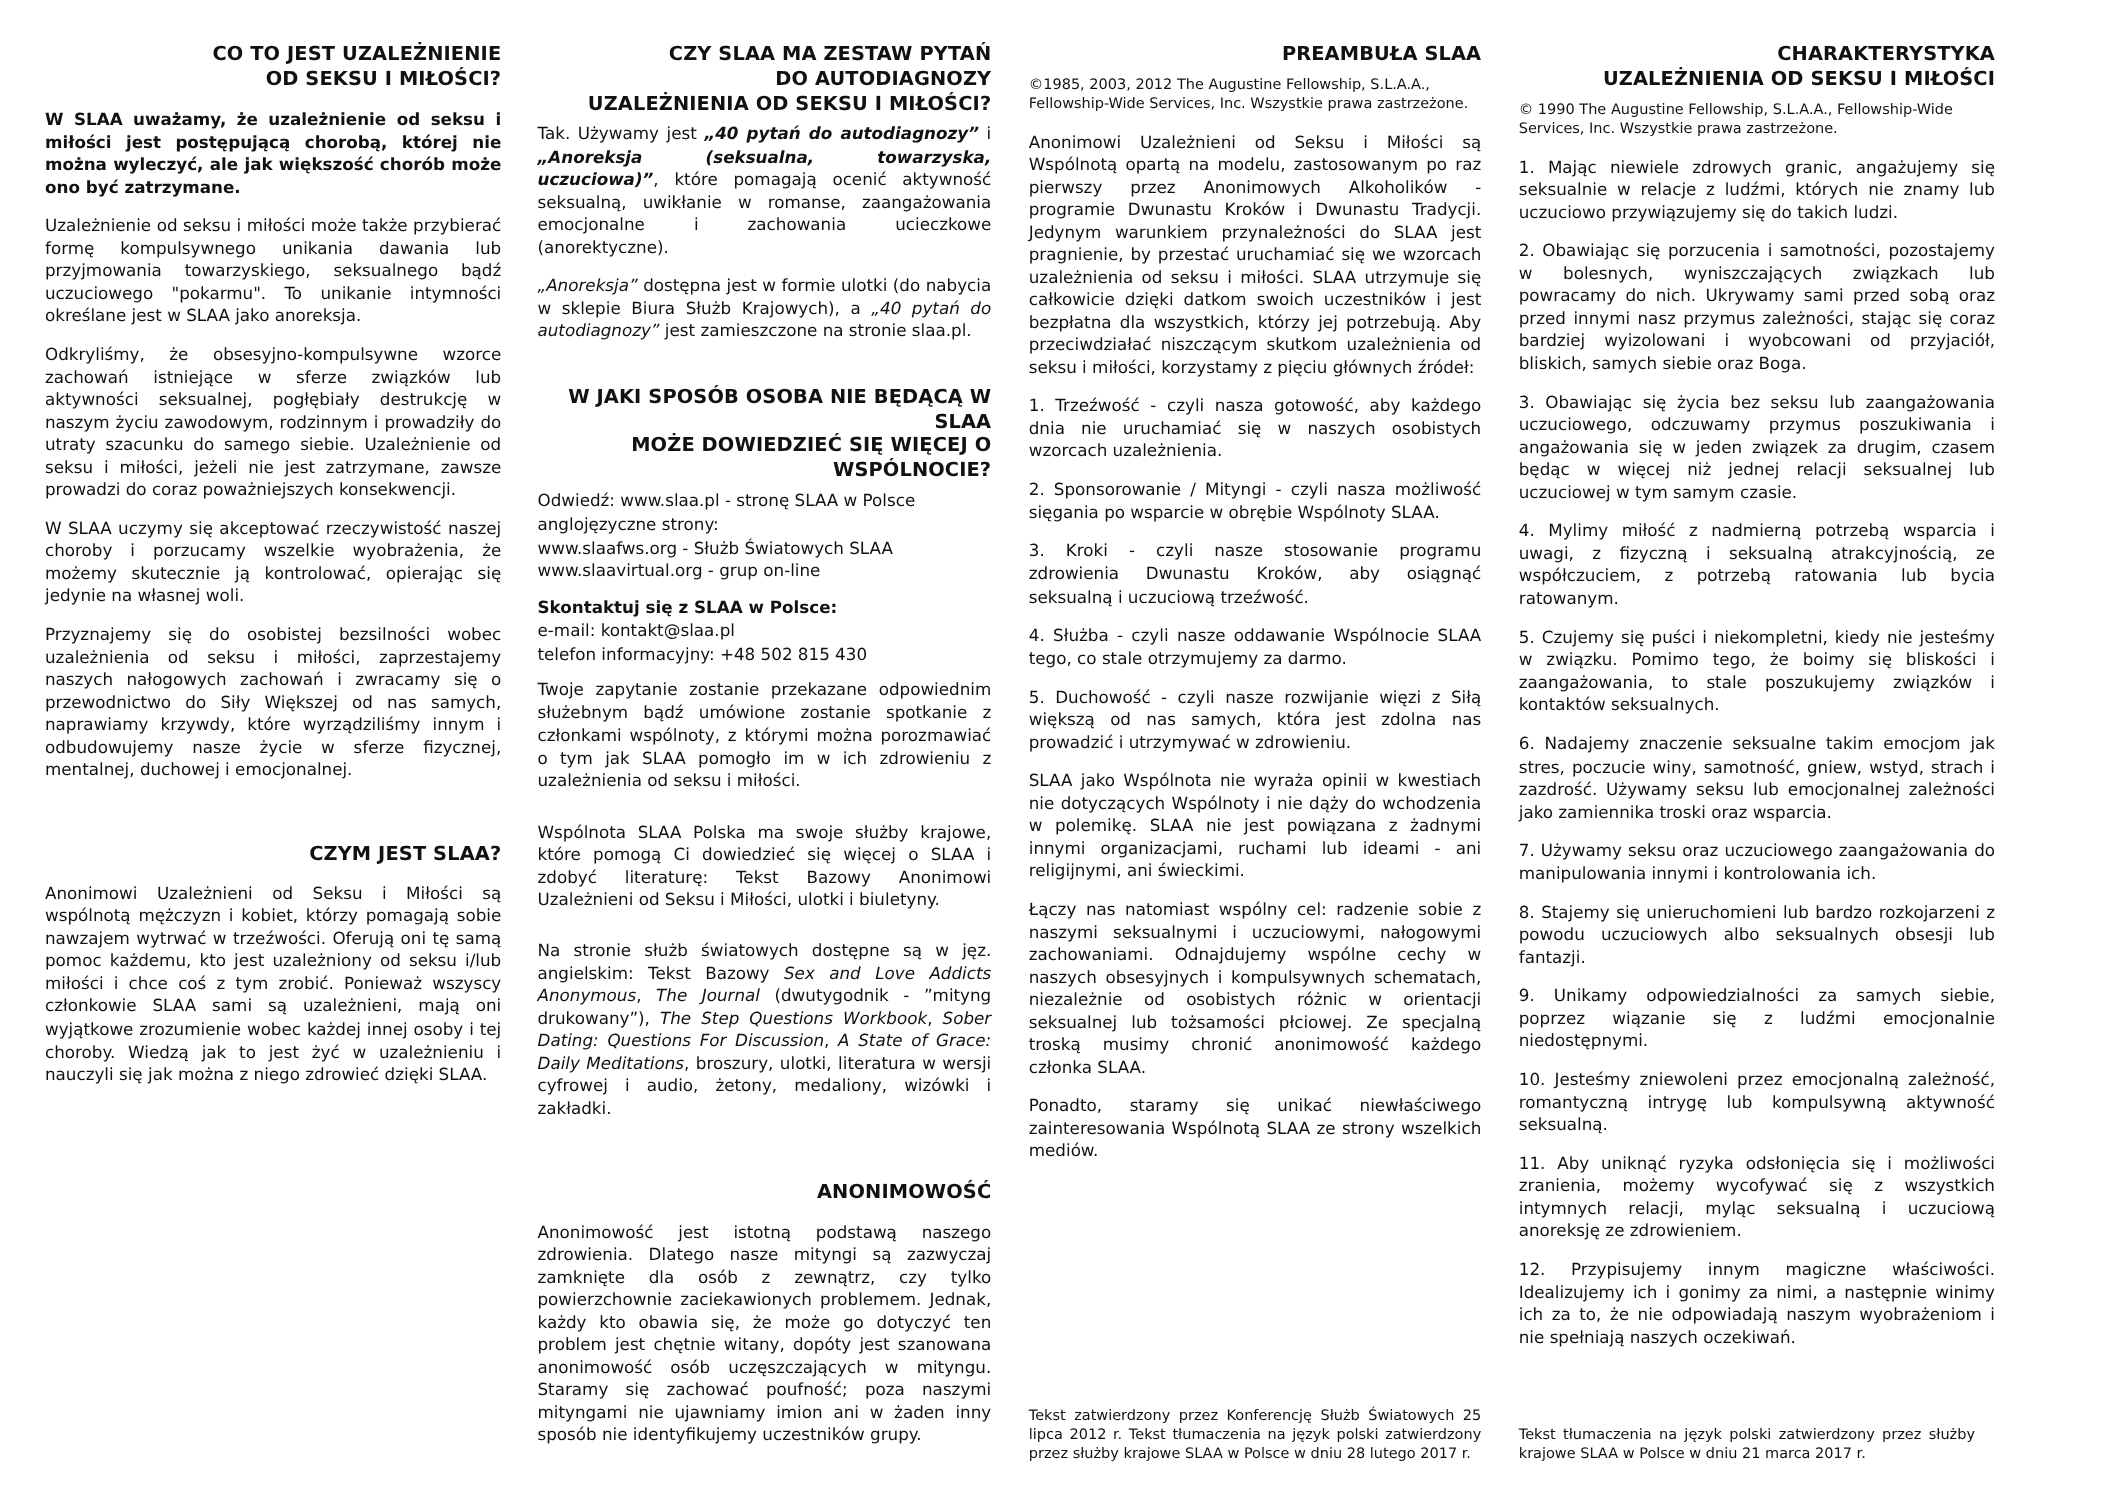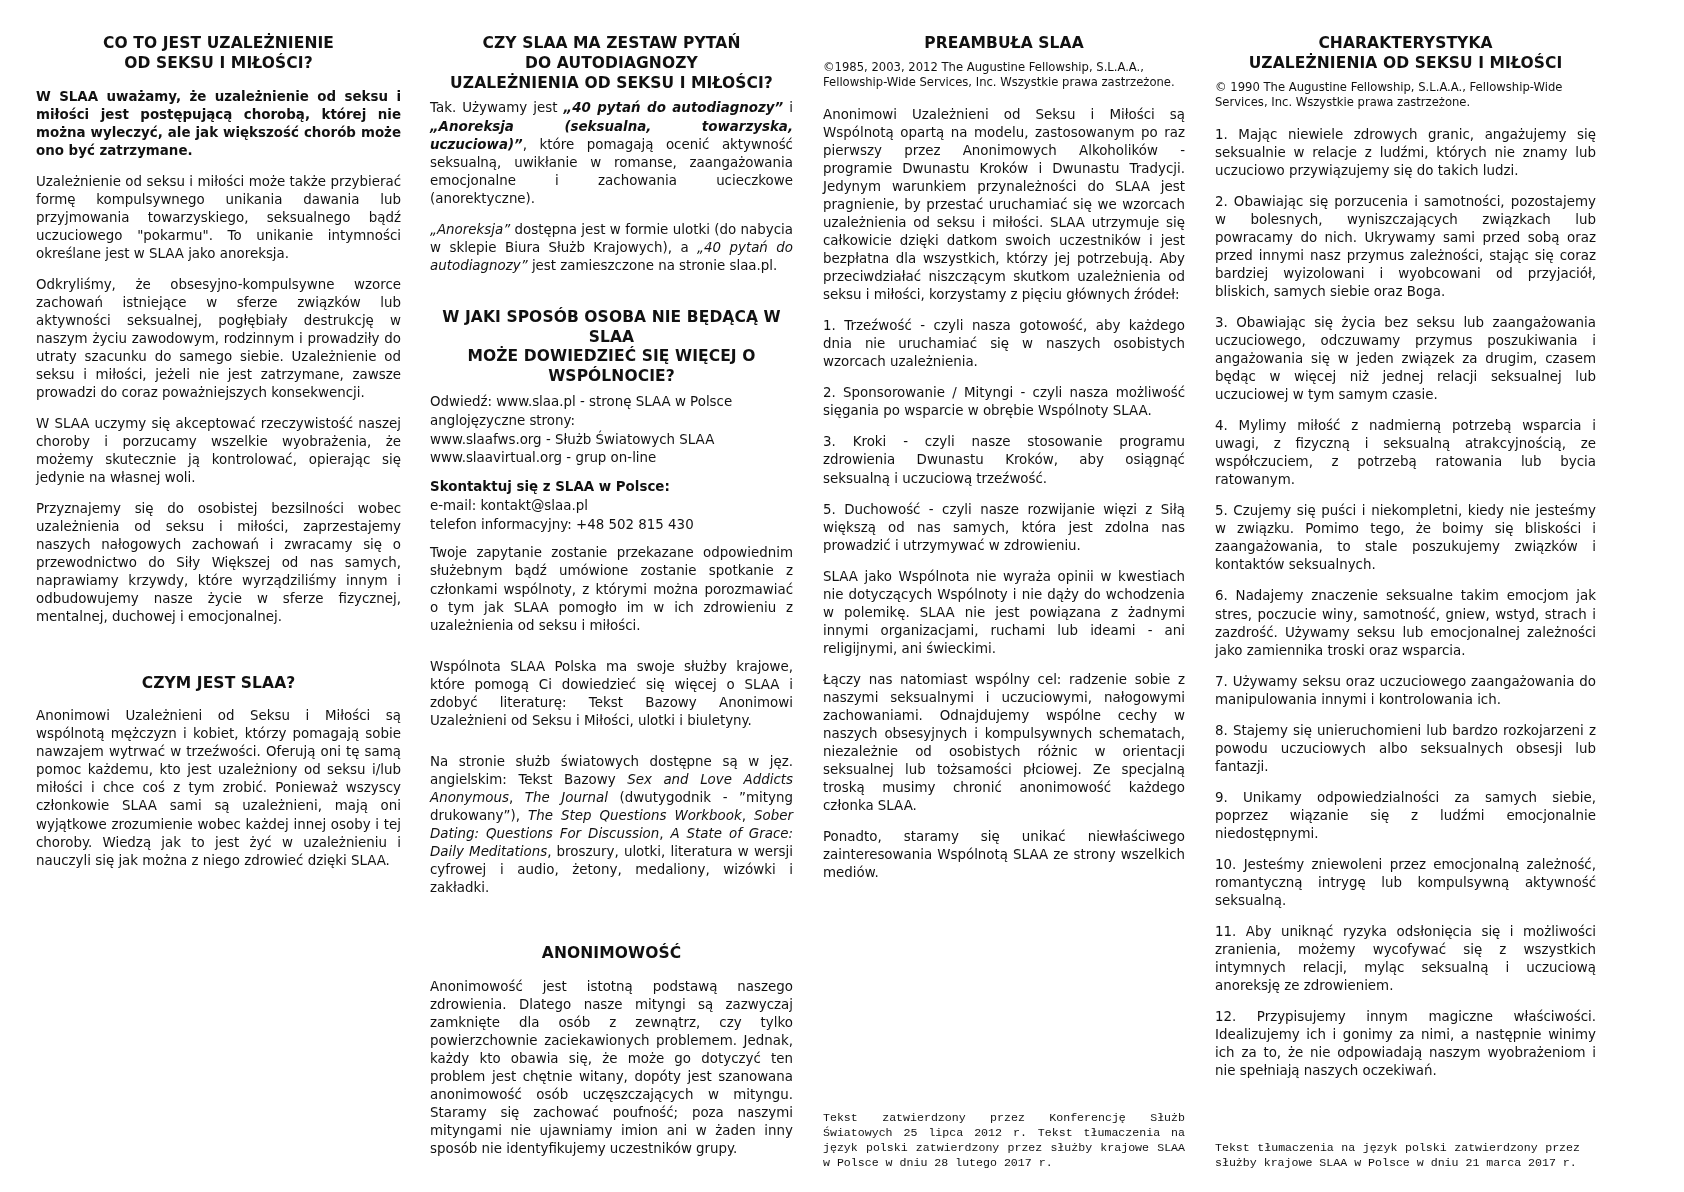--- a/index.html
+++ b/index.html
@@ -29,21 +29,21 @@
     position: relative;
   }
   .col-1 { width: 395px; padding-right: 22px; padding-left: 8px; }
   .col-2 { width: 392px; padding-right: 22px; padding-left: 7px; }
   .col-3 { width: 392px; padding-right: 22px; padding-left: 8px; }
   .col-4 { width: 397px; padding-right: 8px; padding-left: 8px; }
 
   h2.section-title {
     font-size: 15.5px;
     font-weight: bold;
-    text-align: center;
+    text-align: right;
     margin: 0 0 14px 0;
     line-height: 1.28;
     letter-spacing: 0.1px;
   }
   h2.section-title.tight { margin-bottom: 6px; }
 
   p.body {
     font-size: 13.4px;
     line-height: 1.345;
     text-align: justify;
@@ -55,21 +55,20 @@
     font-size: 11.6px;
     line-height: 1.30;
     text-align: left;
     margin: 0 0 16px 0;
   }
   p.footnote {
     font-size: 11.6px;
     line-height: 1.30;
     text-align: justify;
     margin: 0;
-    font-family: Liberation Mono, monospace;
   }
   p.line {
     font-size: 13.4px;
     line-height: 1.40;
     margin: 0;
     text-align: left;
   }
   .spacer-sm { height: 10px; }
   .spacer-md { height: 20px; }
   .spacer-lg { height: 34px; }
@@ -151,20 +150,21 @@
     <p class="body">Anonimowość jest istotną podstawą naszego zdrowienia. Dlatego nasze mityngi są zazwyczaj zamknięte dla osób z zewnątrz, czy tylko powierzchownie zaciekawionych problemem. Jednak, każdy kto obawia się, że może go dotyczyć ten problem jest chętnie witany, dopóty jest szanowana anonimowość osób uczęszczających w mityngu. Staramy się zachować poufność; poza naszymi mityngami nie ujawniamy imion ani w żaden inny sposób nie identyfikujemy uczestników grupy.</p>
   </div>
 
   <div class="column col-3">
     <h2 class="section-title tight">PREAMBUŁA SLAA</h2>
     <p class="copy">©1985, 2003, 2012 The Augustine Fellowship, S.L.A.A., Fellowship-Wide Services, Inc. Wszystkie prawa zastrzeżone.</p>
     <p class="body">Anonimowi Uzależnieni od Seksu i Miłości są Wspólnotą opartą na modelu, zastosowanym po raz pierwszy przez Anonimowych Alkoholików - programie Dwunastu Kroków i Dwunastu Tradycji. Jedynym warunkiem przynależności do SLAA jest pragnienie, by przestać uruchamiać się we wzorcach uzależnienia od seksu i miłości. SLAA utrzymuje się całkowicie dzięki datkom swoich uczestników i jest bezpłatna dla wszystkich, którzy jej potrzebują. Aby przeciwdziałać niszczącym skutkom uzależnienia od seksu i miłości, korzystamy z pięciu głównych źródeł:</p>
     <p class="body">1. Trzeźwość - czyli nasza gotowość, aby każdego dnia nie uruchamiać się w naszych osobistych wzorcach uzależnienia.</p>
     <p class="body">2. Sponsorowanie / Mityngi - czyli nasza możliwość sięgania po wsparcie w obrębie Wspólnoty SLAA.</p>
     <p class="body">3. Kroki - czyli nasze stosowanie programu zdrowienia Dwunastu Kroków, aby osiągnąć seksualną i uczuciową trzeźwość.</p>
+    <p class="body">4. Służba - czyli nasze oddawanie Wspólnocie SLAA tego, co stale otrzymujemy za darmo.</p>
     <p class="body">5. Duchowość - czyli nasze rozwijanie więzi z Siłą większą od nas samych, która jest zdolna nas prowadzić i utrzymywać w zdrowieniu.</p>
     <p class="body">SLAA jako Wspólnota nie wyraża opinii w kwestiach nie dotyczących Wspólnoty i nie dąży do wchodzenia w polemikę. SLAA nie jest powiązana z żadnymi innymi organizacjami, ruchami lub ideami - ani religijnymi, ani świeckimi.</p>
     <p class="body">Łączy nas natomiast wspólny cel: radzenie sobie z naszymi seksualnymi i uczuciowymi, nałogowymi zachowaniami. Odnajdujemy wspólne cechy w naszych obsesyjnych i kompulsywnych schematach, niezależnie od osobistych różnic w orientacji seksualnej lub tożsamości płciowej. Ze specjalną troską musimy chronić anonimowość każdego członka SLAA.</p>
     <p class="body">Ponadto, staramy się unikać niewłaściwego zainteresowania Wspólnotą SLAA ze strony wszelkich mediów.</p>
     <div class="footer-block">
       <p class="footnote">Tekst zatwierdzony przez Konferencję Służb Światowych 25 lipca 2012 r. Tekst tłumaczenia na język polski zatwierdzony przez służby krajowe SLAA w Polsce w dniu 28 lutego 2017 r.</p>
     </div>
   </div>
 
   <div class="column col-4">

